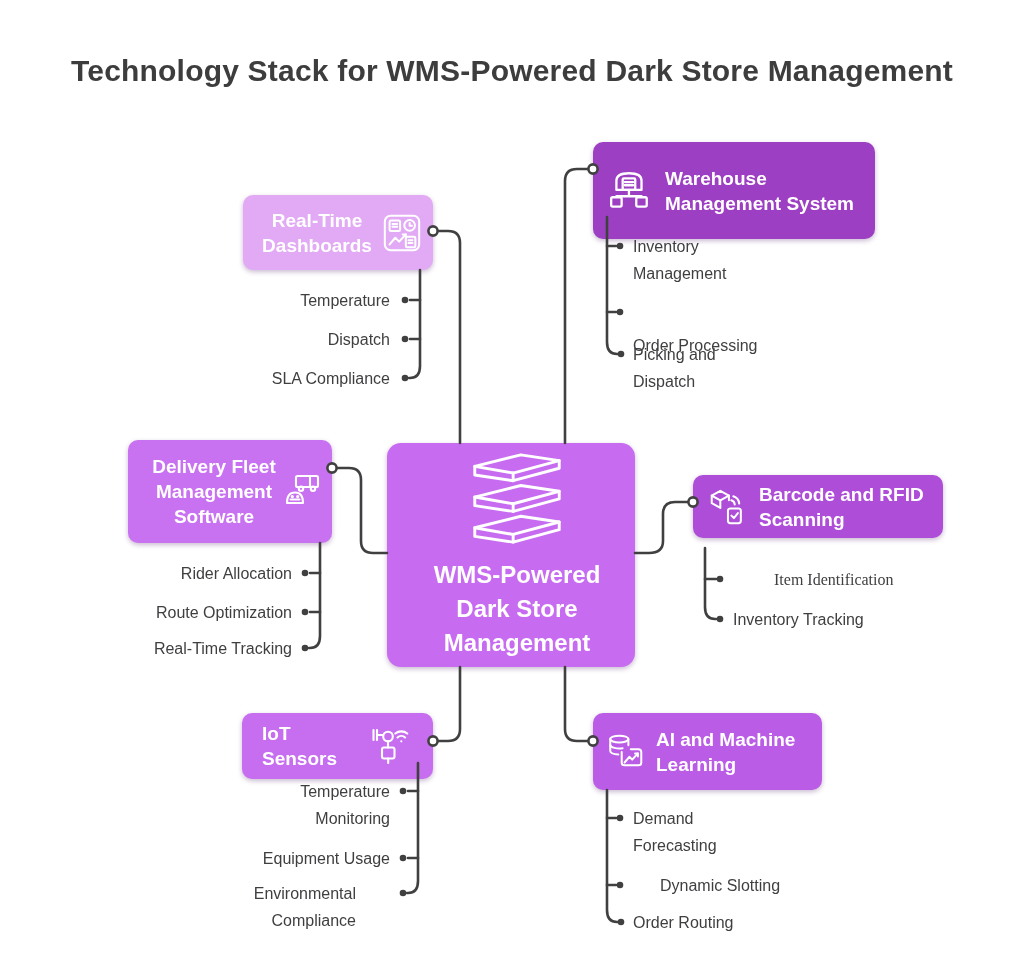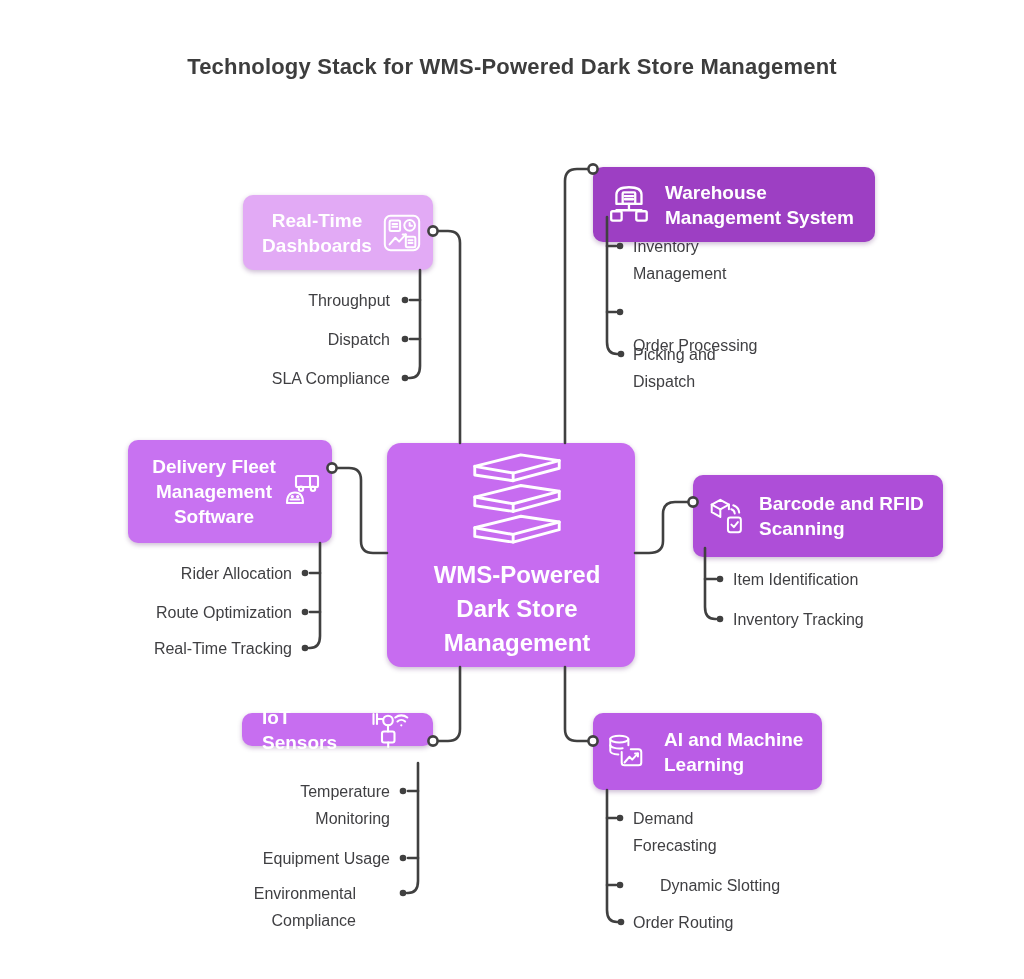--- a/index.html
+++ b/index.html
@@ -5,59 +5,59 @@
   * { margin:0; padding:0; box-sizing:border-box; }
   html,body { width:1024px; height:979px; }
   body {
     position:relative;
     background:#ffffff;
     font-family:"Liberation Sans", sans-serif;
     overflow:hidden;
   }
   .title {
     position:absolute; left:0; top:54px; width:1024px;
-    text-align:center; font-size:22px; font-weight:700; color:#3d3d3d;
+    text-align:center; font-size:30px; font-weight:700; color:#3d3d3d;
     letter-spacing:0.2px;
   }
   svg.wires {
     position:absolute; left:0; top:0; width:1024px; height:979px;
     z-index:3; pointer-events:none;
   }
   .node {
     position:absolute; z-index:2; border-radius:10px; color:#ffffff;
     display:flex; align-items:center;
     box-shadow:0 2px 5px rgba(70,10,95,0.28);
     font-weight:700;
   }
   .node .lbl { font-size:19px; line-height:25px; font-weight:700; }
   .node-center {
     left:387px; top:443px; width:248px; height:224px; border-radius:14px;
     flex-direction:column; justify-content:center; gap:12px;padding-left:12px;
   }
   .node-center .lbl { font-size:24px; line-height:34px; text-align:center; }
-  .node-warehouse { left:593px; top:142px; width:282px; height:75px; padding:11px 14px; gap:12px;margin-top:25px; }
+  .node-warehouse { left:593px; top:142px; width:282px; height:97px; padding:11px 14px; gap:12px; }
   .node-dashboards { left:243px; top:195px; width:190px; height:75px; padding:10px 10px; }
   .node-dashboards .lbl { flex:1; text-align:center; }
   .node-fleet { left:128px; top:440px; width:204px; height:103px; padding:0 8px 0 20px; }
   .node-fleet .lbl { flex:1; text-align:center; }
-  .node-barcode { left:693px; top:475px; width:250px; height:82px; padding:0 13px; gap:11px; }
-  .node-iot { left:242px; top:713px; width:191px; height:33px; padding:0 20px; justify-content:center; gap:9px; }
-  .node-ai { left:593px; top:713px; width:229px; height:77px; padding:0 12px; gap:17px; }
+  .node-barcode { left:693px; top:475px; width:250px; height:63px; padding:0 13px; gap:11px; }
+  .node-iot { left:242px; top:713px; width:191px; height:66px; padding:0 20px; justify-content:center; gap:9px; }
+  .node-ai { left:593px; top:713px; width:229px; height:77px; padding:0 12px; gap:9px; }
   .icon { flex:0 0 auto; display:block; }
   .item {
     position:absolute; z-index:1; font-size:16px; line-height:27px;
     color:#3f3f42;
   }
   .item.ra { text-align:right; }
   .nw { white-space:nowrap; }
   
   .it-wh-0 { left:633px; top:233px; width:160px; }
   .it-wh-1 { left:633px; top:304px;margin-top:28px; }
   .it-wh-2 { left:633px; top:341px; width:125px; }
-  .it-bc-0 { left:733px; top:566px; }
+  .it-bc-0 { left:774px; top:566px;font-family:Liberation Serif, serif; }
   .it-bc-1 { left:733px; top:606px; }
   .it-ai-0 { left:633px; top:805px; width:135px; }
   .it-ai-1 { left:660px; top:872px; }
   .it-ai-2 { left:633px; top:909px; }
   
   .it-rt-0 { right:634px; top:287px; }
   .it-rt-1 { right:634px; top:326px; }
   .it-rt-2 { right:634px; top:365px; }
   .it-fl-0 { right:732px; top:560px; }
   .it-fl-1 { right:732px; top:599px; }
@@ -228,21 +228,21 @@
     <path d="M20.5 33 L25.5 27 L28.5 30 L34.5 23.5"></path>
       <path d="M31.5 23.5 H34.5 V26.6"></path>
   </svg>
   <div class="lbl" style="width:150px;">AI and Machine Learning</div>
 </div>
 
 <div class="item it-wh-0">Inventory Management</div>
 <div class="item it-wh-1 nw">Order Processing</div>
 <div class="item it-wh-2">Picking and Dispatch</div>
 
-<div class="item it-rt-0 ra nw">Throughput</div>
+<div class="item it-rt-0 ra nw">Temperature</div>
 <div class="item it-rt-1 ra nw">Dispatch</div>
 <div class="item it-rt-2 ra nw">SLA Compliance</div>
 
 <div class="item it-fl-0 ra nw">Rider Allocation</div>
 <div class="item it-fl-1 ra nw">Route Optimization</div>
 <div class="item it-fl-2 ra nw">Real-Time Tracking</div>
 
 <div class="item it-bc-0 nw">Item Identification</div>
 <div class="item it-bc-1 nw">Inventory Tracking</div>
 

